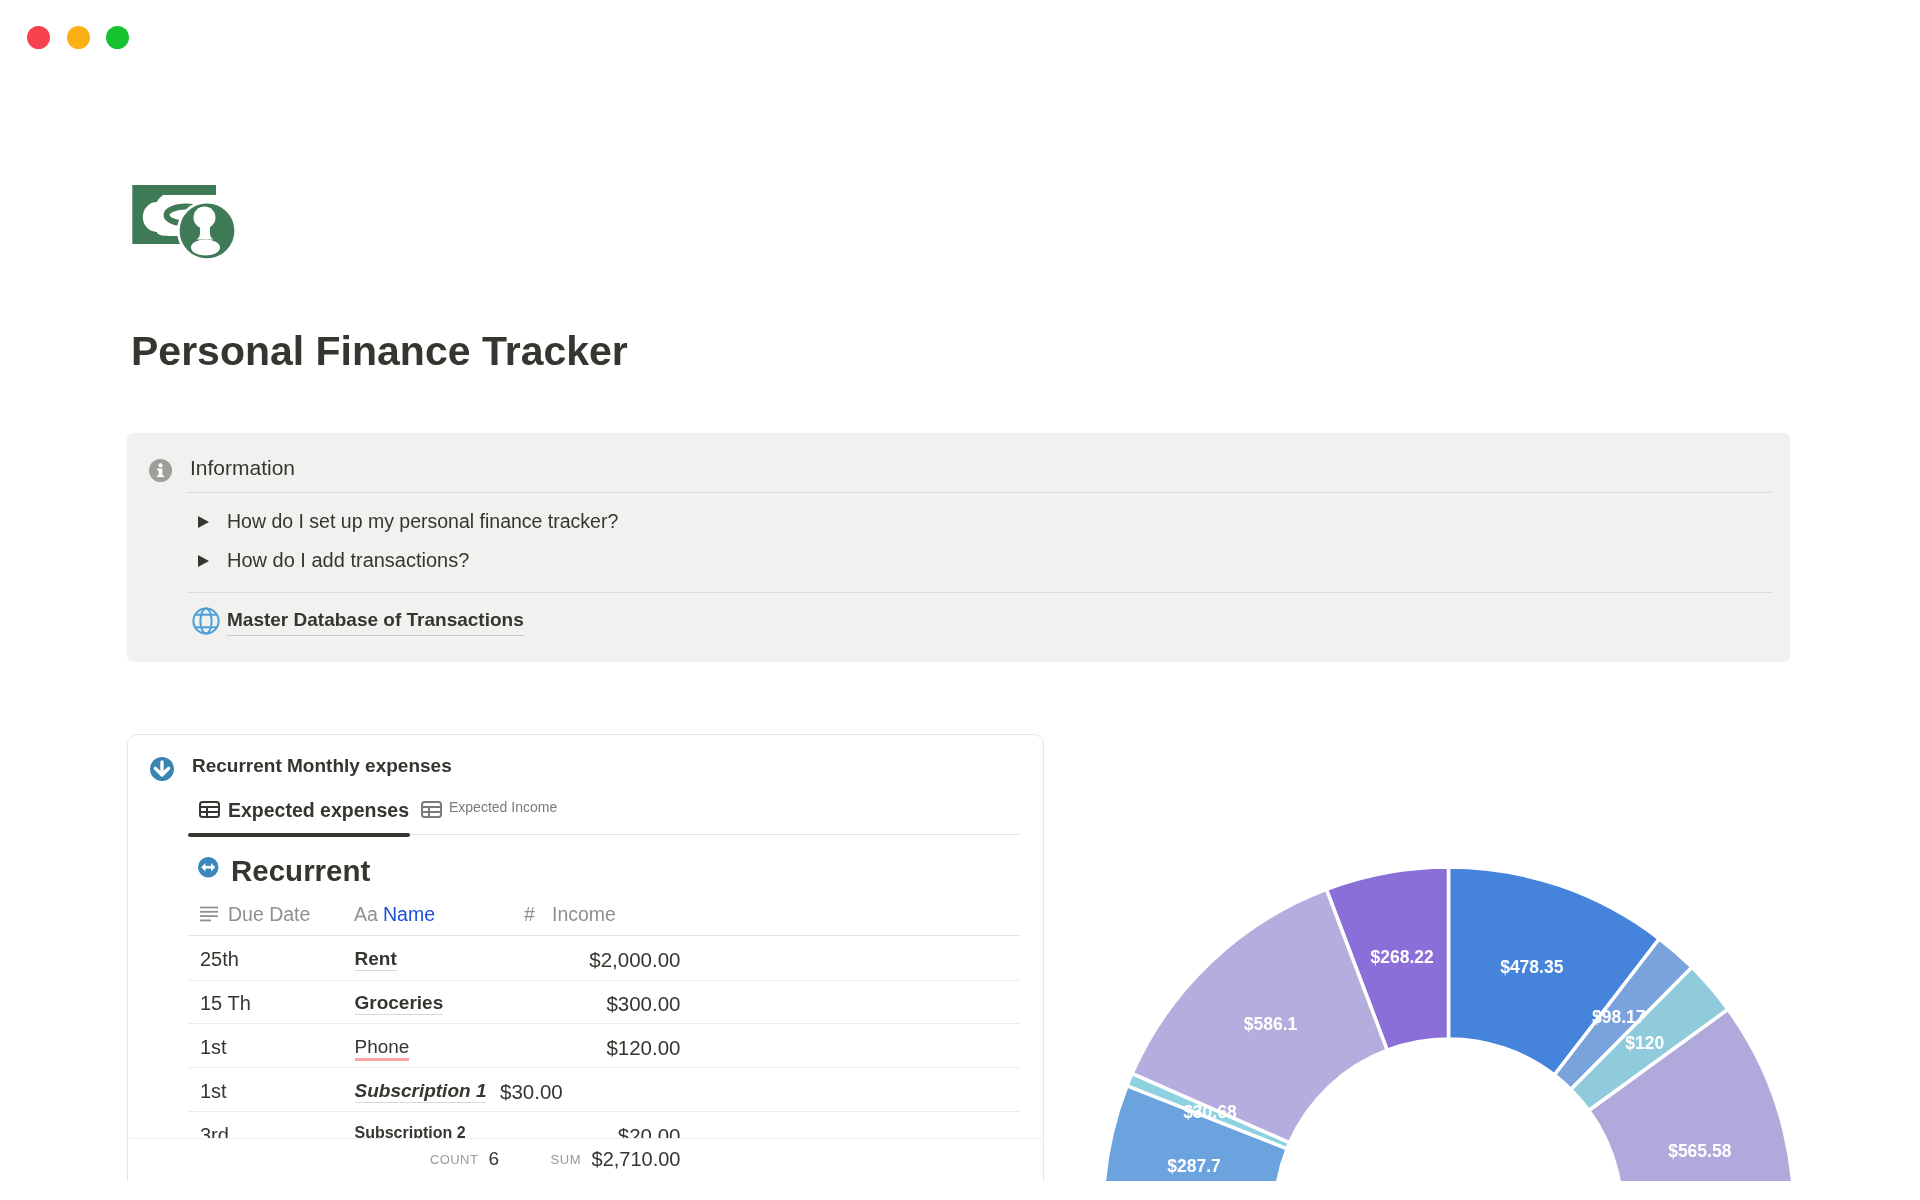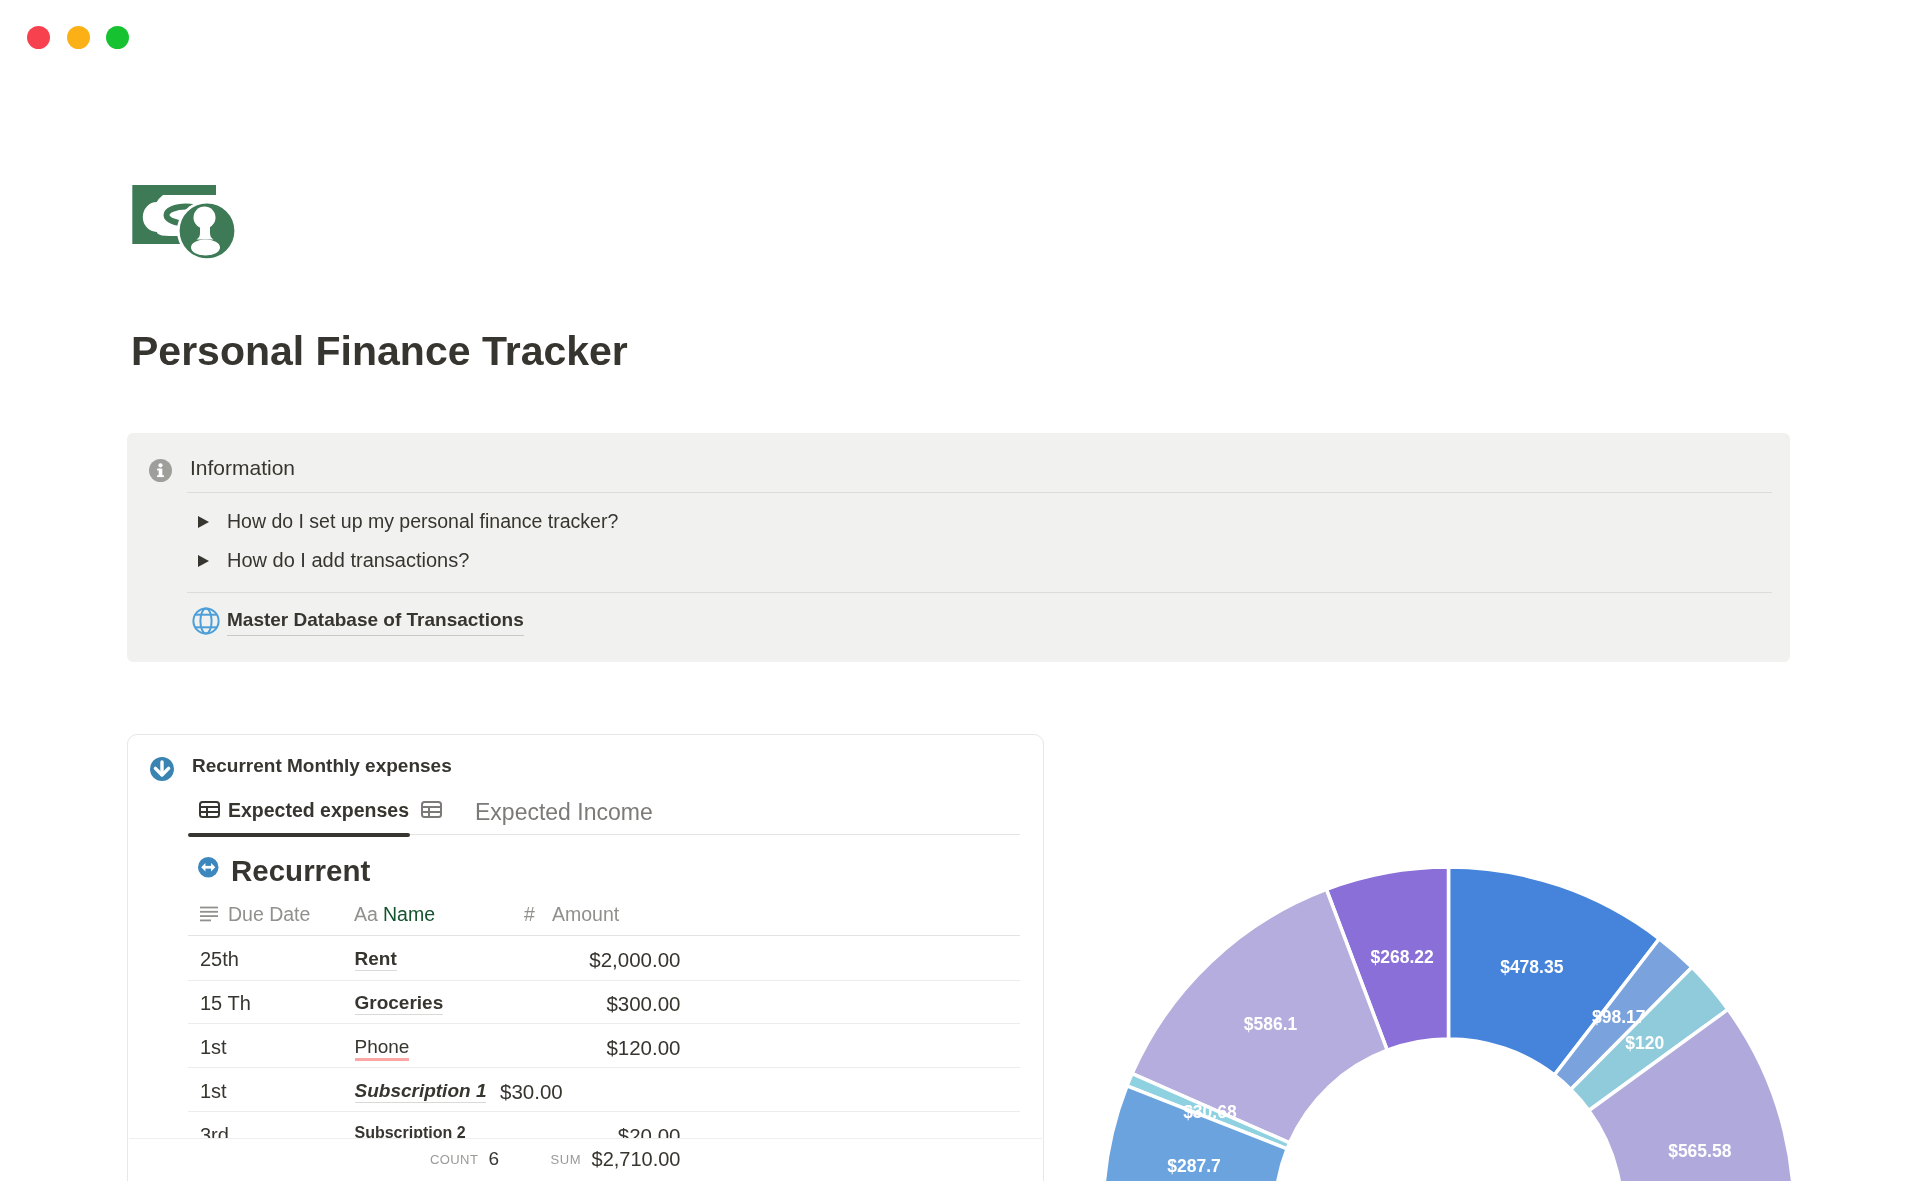--- a/index.html
+++ b/index.html
@@ -77,21 +77,21 @@
     <line x1="1" y1="11" x2="20" y2="11" stroke="#37352f" stroke-width="2"></line>
     <line x1="8" y1="6" x2="8" y2="16" stroke="#37352f" stroke-width="2"></line>
   </svg>
   <div class="abs" style="left:228px; top:799px; font-size:19.5px; font-weight:700;">Expected expenses</div>
   <svg class="abs" style="left:421px; top:801px;" width="21" height="17" viewBox="0 0 21 17">
     <rect x="1" y="1" width="19" height="15" rx="2.5" fill="none" stroke="#7b7a77" stroke-width="2"></rect>
     <line x1="1" y1="6" x2="20" y2="6" stroke="#7b7a77" stroke-width="2"></line>
     <line x1="1" y1="11" x2="20" y2="11" stroke="#7b7a77" stroke-width="2"></line>
     <line x1="8" y1="6" x2="8" y2="16" stroke="#7b7a77" stroke-width="2"></line>
   </svg>
-  <div class="abs" style="left:449px; top:799px; font-size:23px; color:#7b7a77;margin-left:26px;">Expected Income</div>
+  <div class="abs" style="left:449px; top:799px; font-size:14px; color:#7b7a77;">Expected Income</div>
   <div class="abs" style="left:188px; top:833px; width:221.5px; height:3.5px; background:#37352f; border-radius:2px;"></div>
   <div class="abs" style="left:409.5px; top:833.5px; width:610px; height:1.2px; background:#e4e4e2;"></div>
 
   <svg class="abs" style="left:198px; top:857px;" width="20.5" height="20.5" viewBox="0 0 21 21">
     <circle cx="10.5" cy="10.5" r="10.5" fill="#3c87be"></circle>
     <rect x="6" y="9.1" width="9" height="2.8" fill="#fff"></rect>
     <path d="M 7.6 6.2 L 3.3 10.5 L 7.6 14.8 Z" fill="#fff"></path>
     <path d="M 13.4 6.2 L 17.7 10.5 L 13.4 14.8 Z" fill="#fff"></path>
   </svg>
   <div class="abs" style="left:231px; top:853.5px; font-size:29.5px; font-weight:700;">Recurrent</div>
@@ -99,23 +99,23 @@
   <svg class="abs" style="left:200px; top:906px;" width="18" height="16" viewBox="0 0 18 16">
     <g stroke="#90908c" stroke-width="1.8">
       <line x1="0" y1="1.5" x2="18" y2="1.5"></line>
       <line x1="0" y1="5.8" x2="18" y2="5.8"></line>
       <line x1="0" y1="10.1" x2="18" y2="10.1"></line>
       <line x1="0" y1="14.4" x2="11" y2="14.4"></line>
     </g>
   </svg>
   <div class="abs" style="left:228px; top:903px; font-size:19.5px; color:#90908c;">Due Date</div>
   <div class="abs" style="left:354px; top:903px; font-size:19.5px; color:#90908c;">Aa</div>
-  <div class="abs" style="left:383px; top:903px; font-size:19.5px; color:#14532d;">Name</div>
+  <div class="abs" style="left:383px; top:903px; font-size:19.5px; color:#1d4ed8;">Name</div>
   <div class="abs" style="left:524px; top:903px; font-size:19.5px; color:#90908c;">#</div>
-  <div class="abs" style="left:552px; top:903px; font-size:19.5px; color:#90908c;">Amount</div>
+  <div class="abs" style="left:552px; top:903px; font-size:19.5px; color:#90908c;">Income</div>
   <div class="abs" style="left:188px; top:935px; width:831.5px; height:1.2px; background:#e3e3e1;"></div>
 
   <div id="rows">
     <div class="abs" style="left:200px; top:948px; font-size:20px;">25th</div>
     <div class="abs" style="left:354.5px; top:948px; font-size:19px; font-weight:600; border-bottom:1px solid #d9d9d7;">Rent</div>
     <div class="abs" style="left:500px; top:948px; width:180.5px; text-align:right; font-size:20.5px;">$2,000.00</div>
     <div class="row-line" style="top:979.5px;"></div>
 
     <div class="abs" style="left:200px; top:992px; font-size:20px;">15 Th</div>
     <div class="abs" style="left:354.5px; top:992px; font-size:19px; font-weight:600; border-bottom:1px solid #d9d9d7;">Groceries</div>

